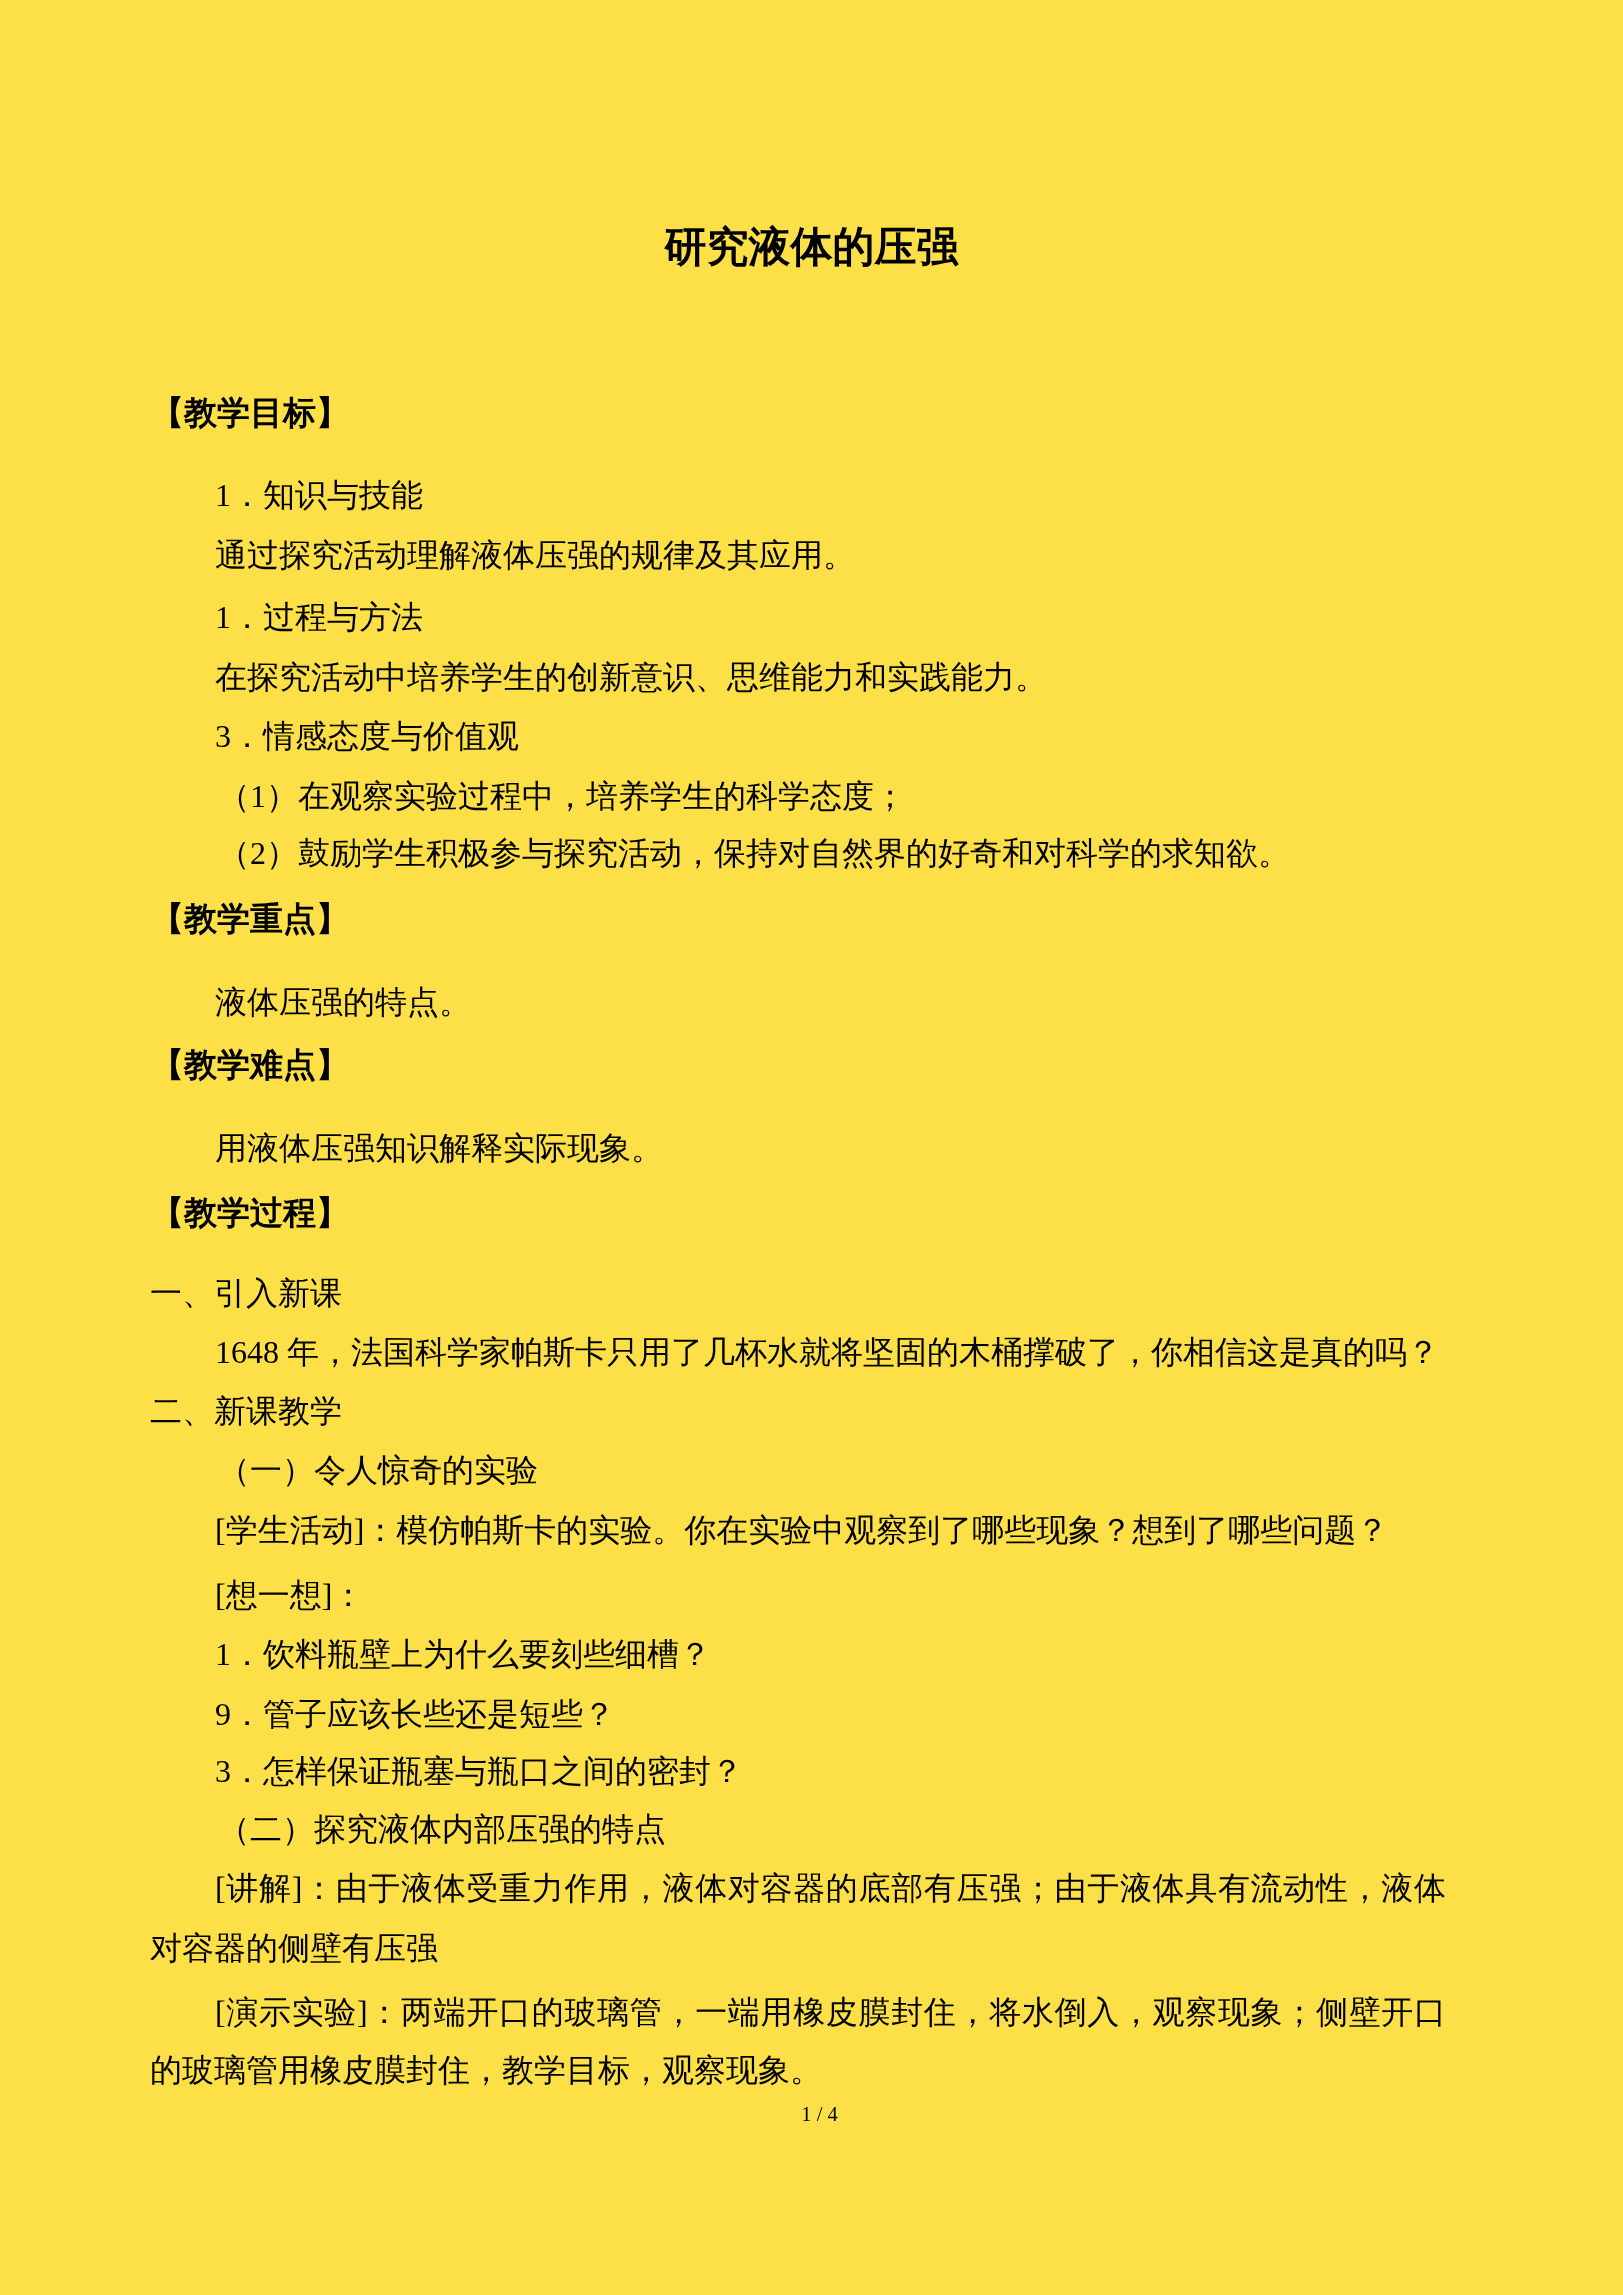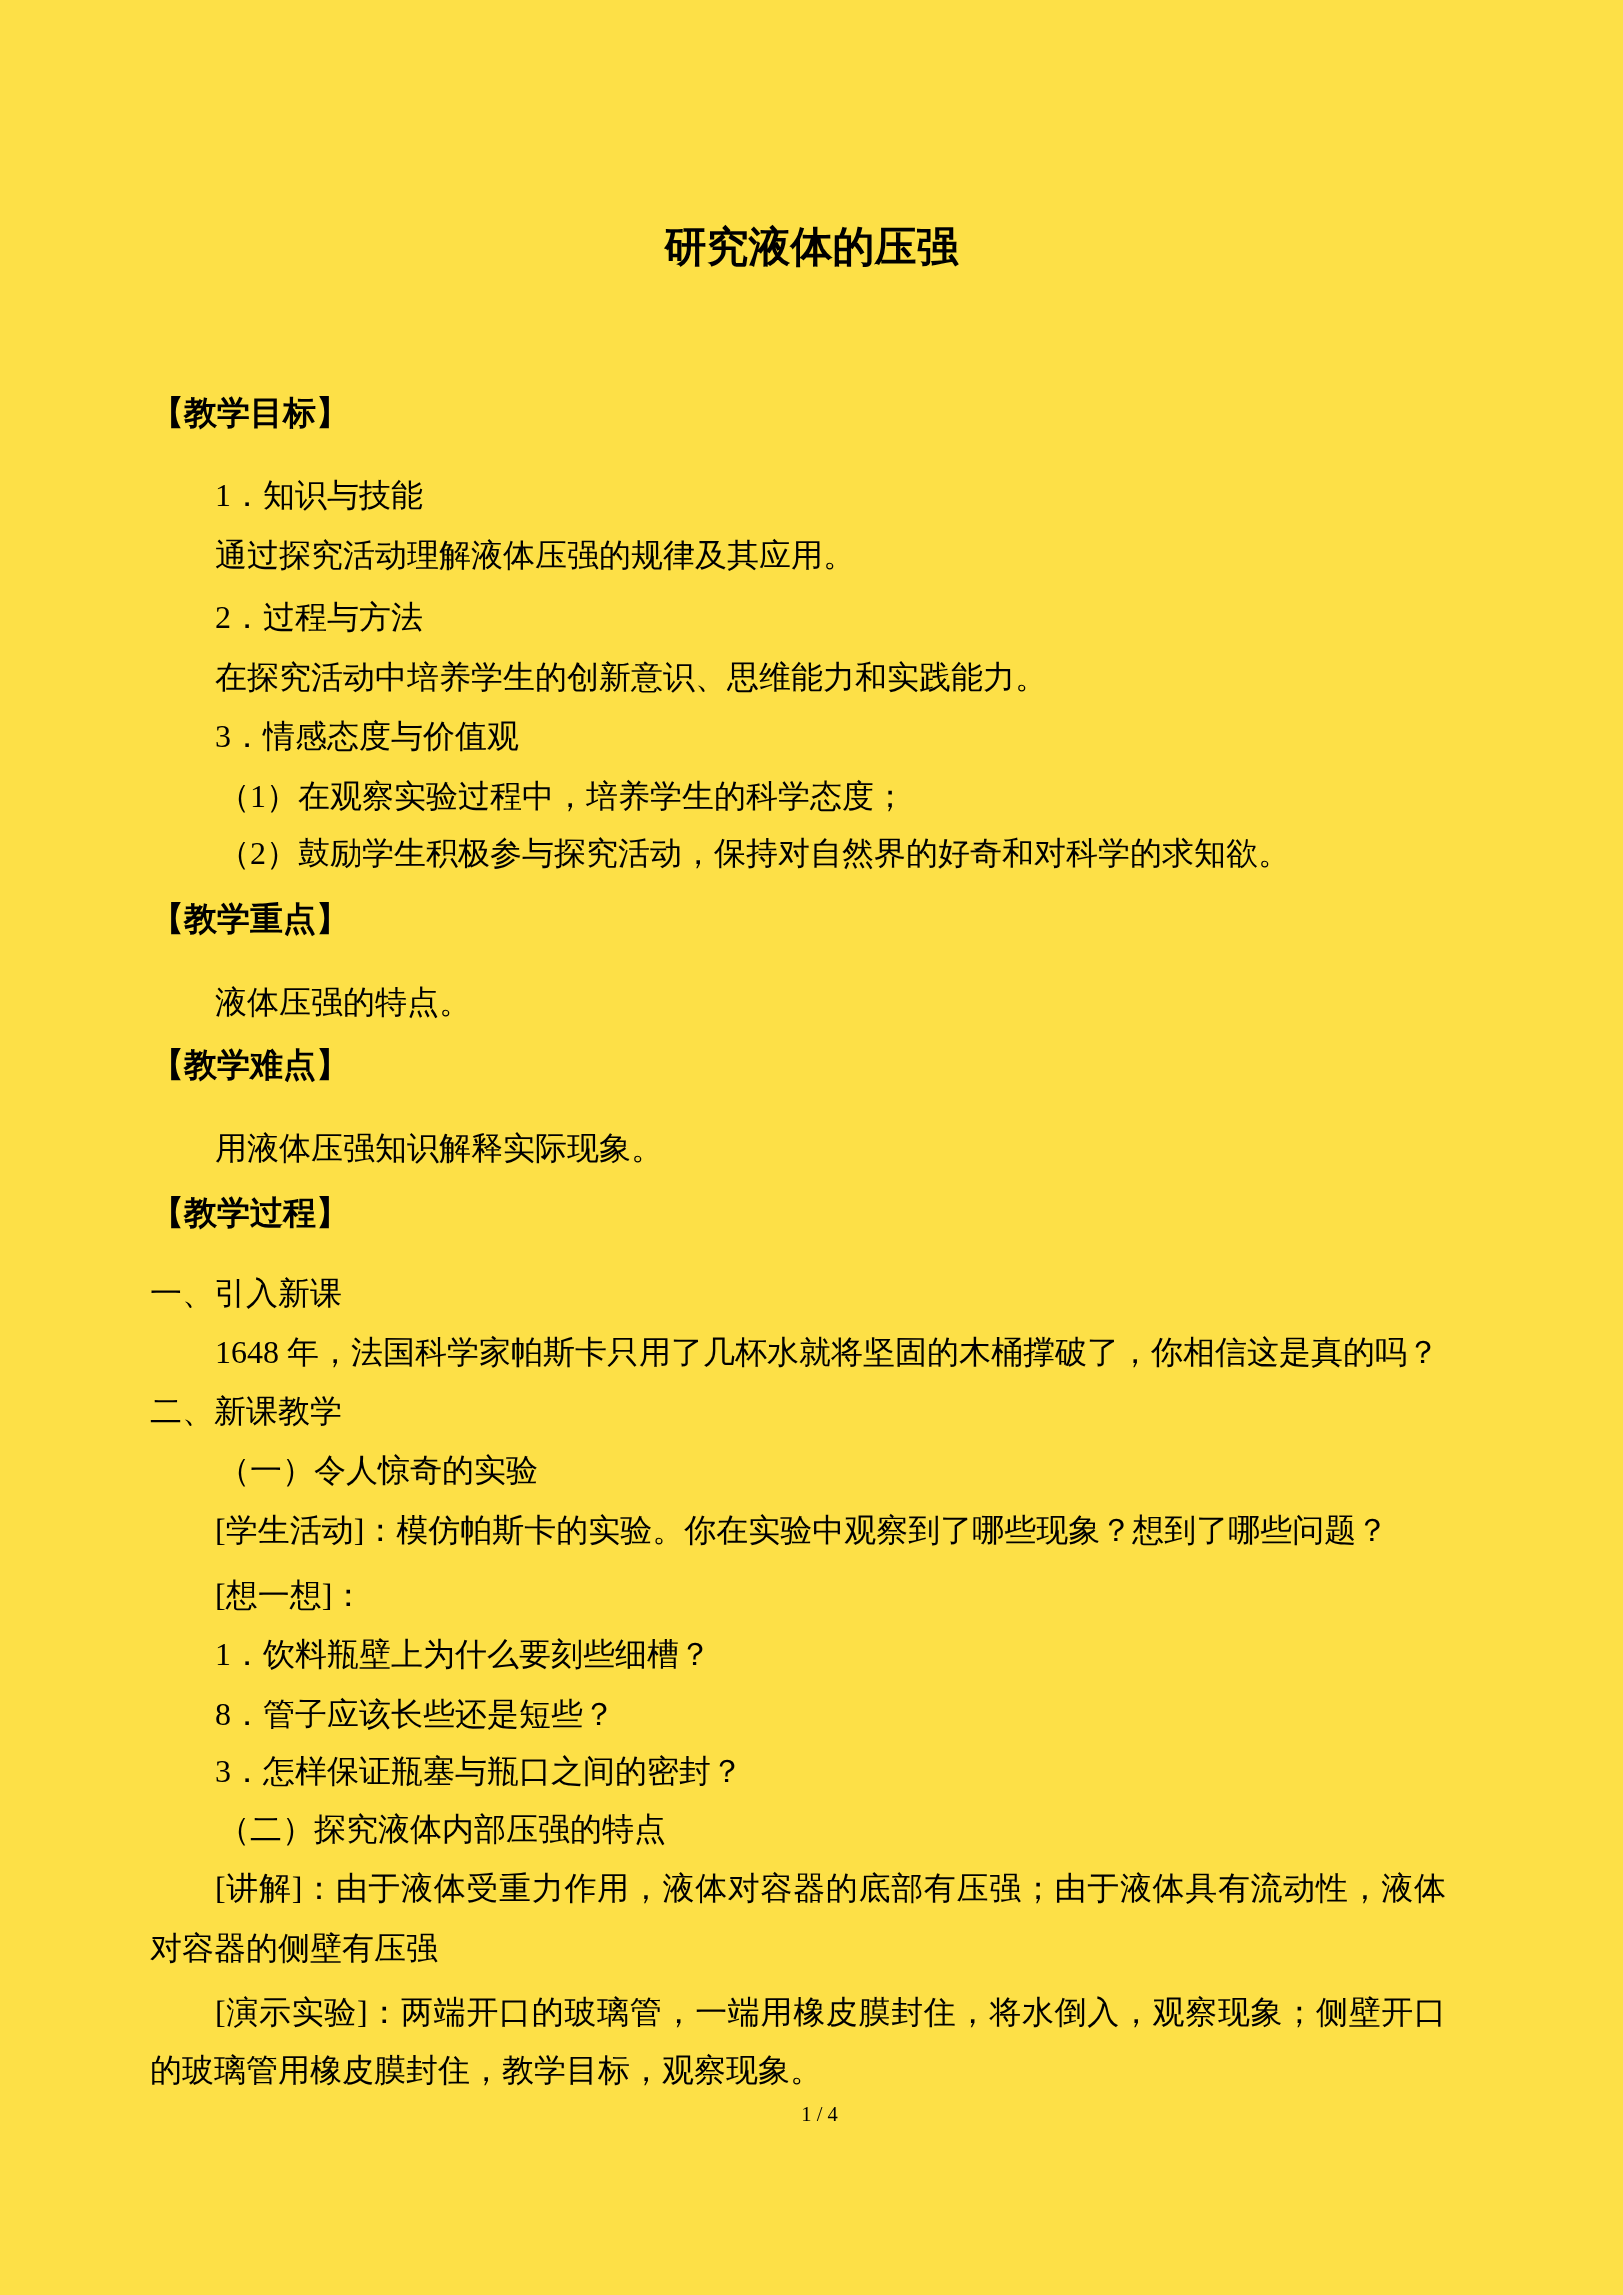--- a/index.html
+++ b/index.html
@@ -73,41 +73,41 @@
 </head>
 <body>
 
 <div class="page">
 
   <div class="title">研究液体的压强</div>
 
   <div class="heading" style="top:391px;">【教学目标】</div>
   <div class="line indent" style="top:475px;">1．知识与技能</div>
   <div class="line indent" style="top:535px;">通过探究活动理解液体压强的规律及其应用。</div>
-  <div class="line indent" style="top:597px;">2．过程与方法</div>
+  <div class="line indent" style="top:597px;">1．过程与方法</div>
   <div class="line indent" style="top:657px;">在探究活动中培养学生的创新意识、思维能力和实践能力。</div>
   <div class="line indent" style="top:716px;">3．情感态度与价值观</div>
   <div class="line indent-s" style="top:776px;">（1）在观察实验过程中，培养学生的科学态度；</div>
   <div class="line indent-s" style="top:833px;">（2）鼓励学生积极参与探究活动，保持对自然界的好奇和对科学的求知欲。</div>
 
   <div class="heading" style="top:897px;">【教学重点】</div>
   <div class="line indent" style="top:982px;">液体压强的特点。</div>
 
   <div class="heading" style="top:1043px;">【教学难点】</div>
   <div class="line indent" style="top:1128px;">用液体压强知识解释实际现象。</div>
 
   <div class="heading" style="top:1191px;">【教学过程】</div>
   <div class="line" style="top:1273px;">一、引入新课</div>
   <div class="line indent" style="top:1332px;">1648 年，法国科学家帕斯卡只用了几杯水就将坚固的木桶撑破了，你相信这是真的吗？</div>
   <div class="line" style="top:1391px;">二、新课教学</div>
   <div class="line indent-s" style="top:1450px;">（一）令人惊奇的实验</div>
   <div class="line indent" style="top:1575px;">[想一想]：</div>
   <div class="line indent" style="top:1510px;">[学生活动]：模仿帕斯卡的实验。你在实验中观察到了哪些现象？想到了哪些问题？</div>
   <div class="line indent" style="top:1634px;">1．饮料瓶壁上为什么要刻些细槽？</div>
-  <div class="line indent" style="top:1694px;">8．管子应该长些还是短些？</div>
+  <div class="line indent" style="top:1694px;">9．管子应该长些还是短些？</div>
   <div class="line indent" style="top:1751px;">3．怎样保证瓶塞与瓶口之间的密封？</div>
   <div class="line indent-s" style="top:1809px;">（二）探究液体内部压强的特点</div>
   <div class="line indent justify-full" style="top:1868px;">[讲解]：由于液体受重力作用，液体对容器的底部有压强；由于液体具有流动性，液体</div>
   <div class="line" style="top:1928px;">对容器的侧壁有压强</div>
   <div class="line indent justify-full" style="top:1992px;">[演示实验]：两端开口的玻璃管，一端用橡皮膜封住，将水倒入，观察现象；侧壁开口</div>
   <div class="line" style="top:2050px;">的玻璃管用橡皮膜封住，教学目标，观察现象。</div>
 
   <div class="footer">1 / 4</div>
 </div>
 

